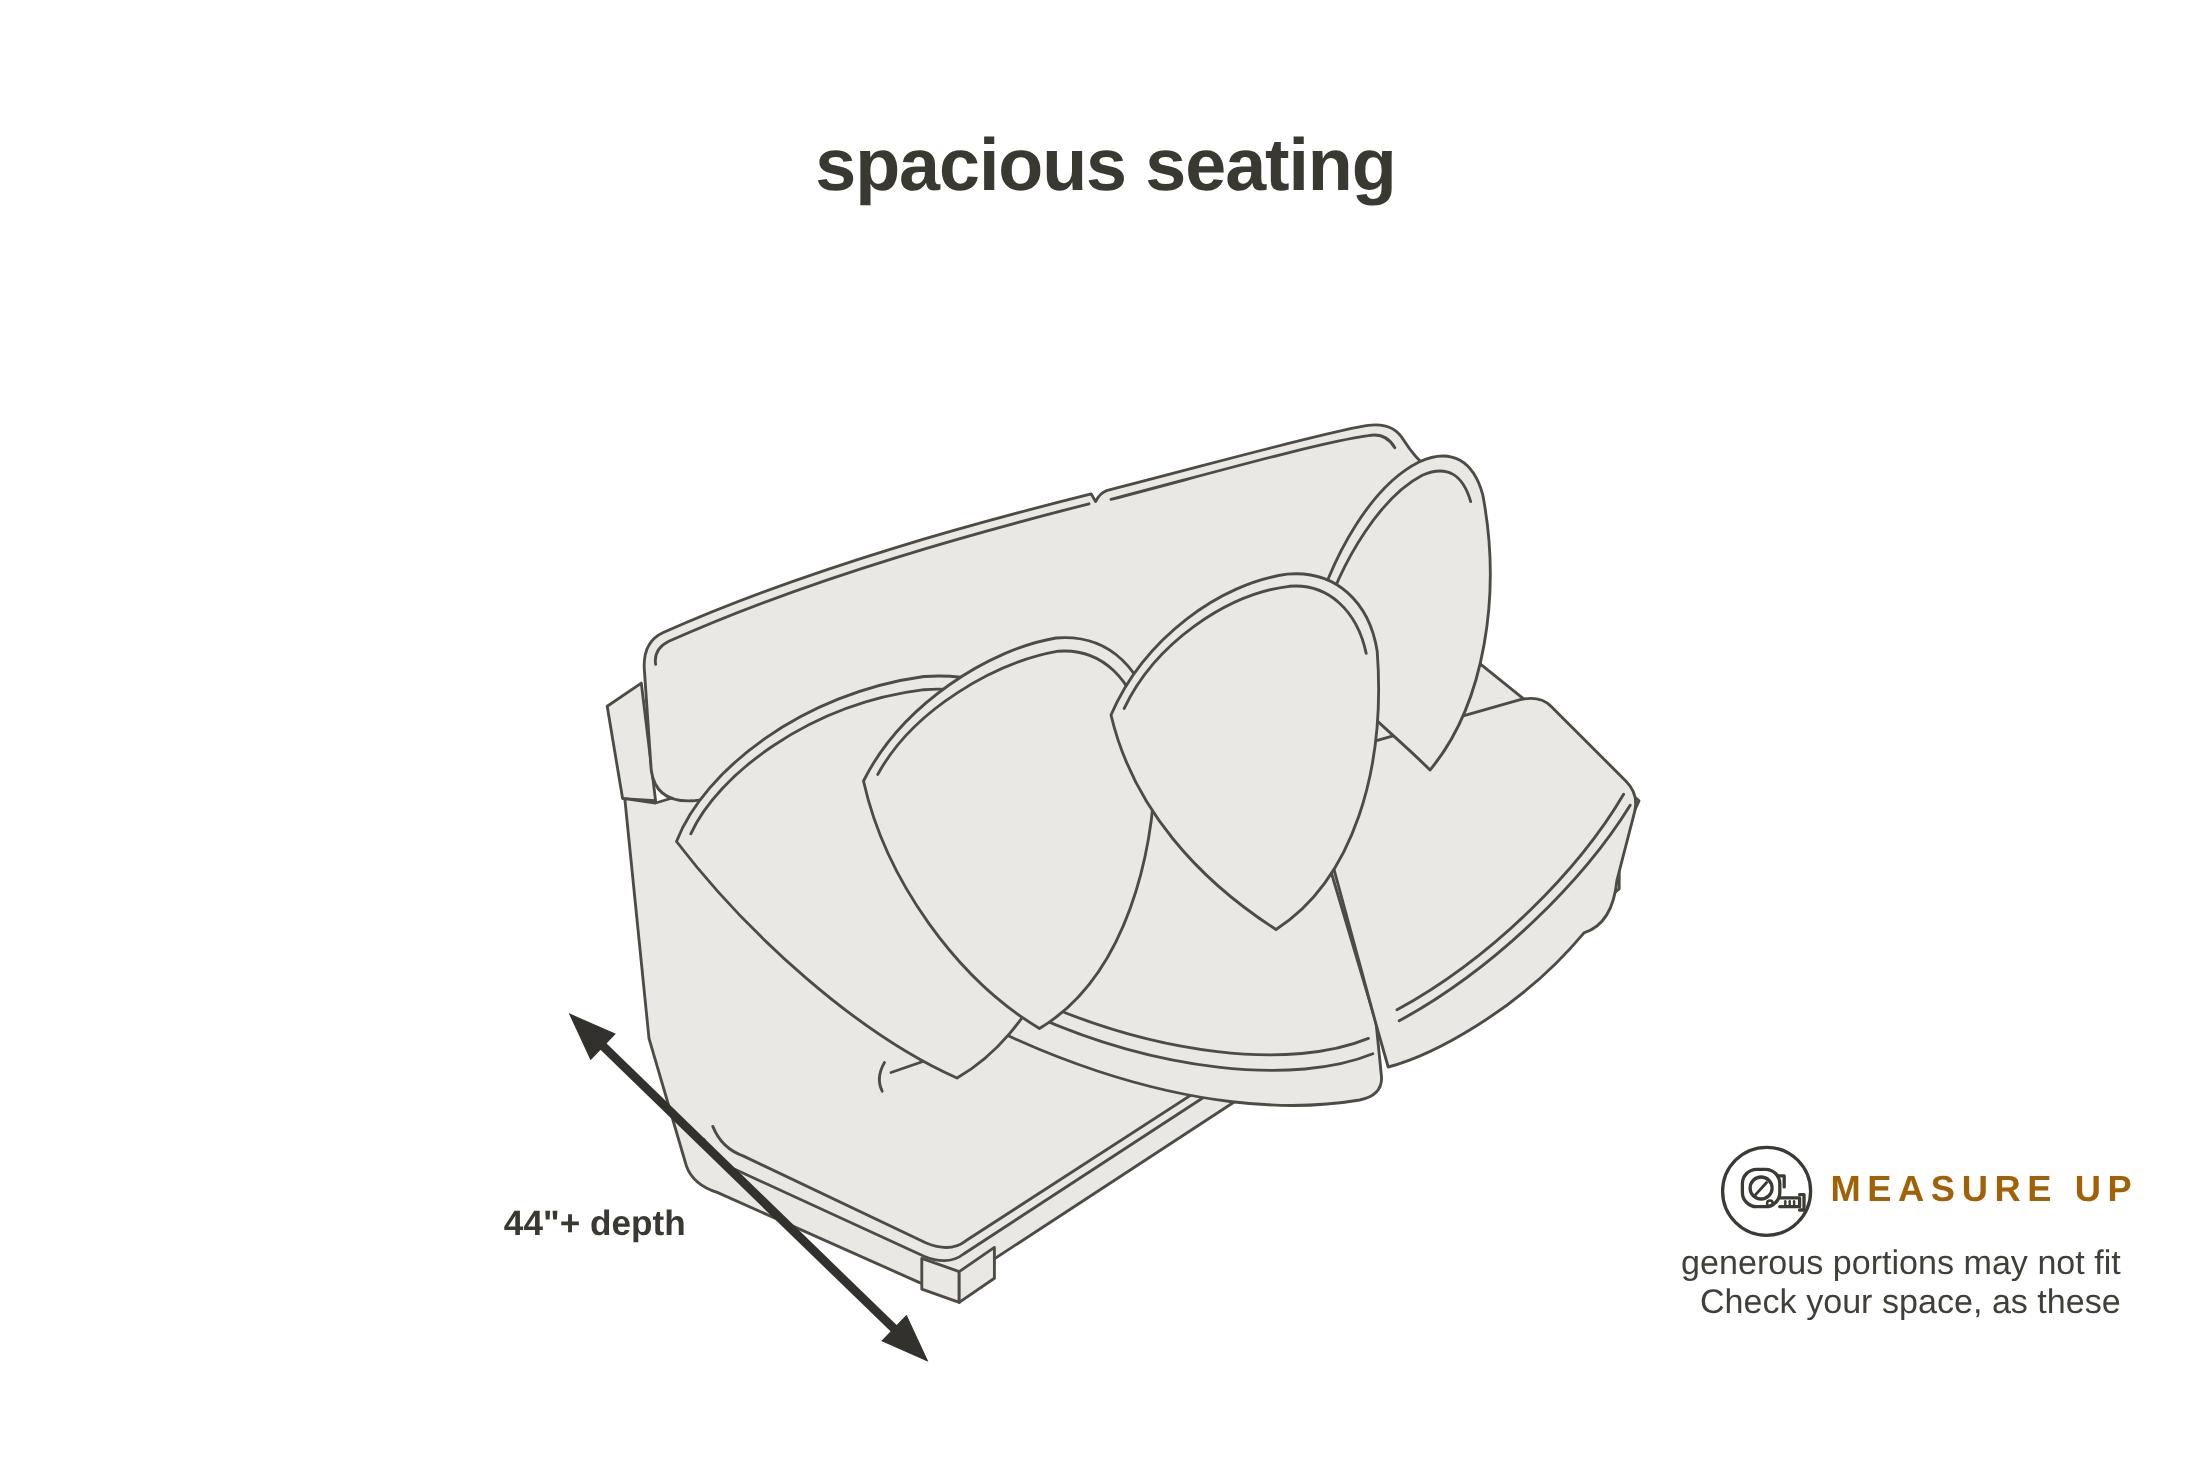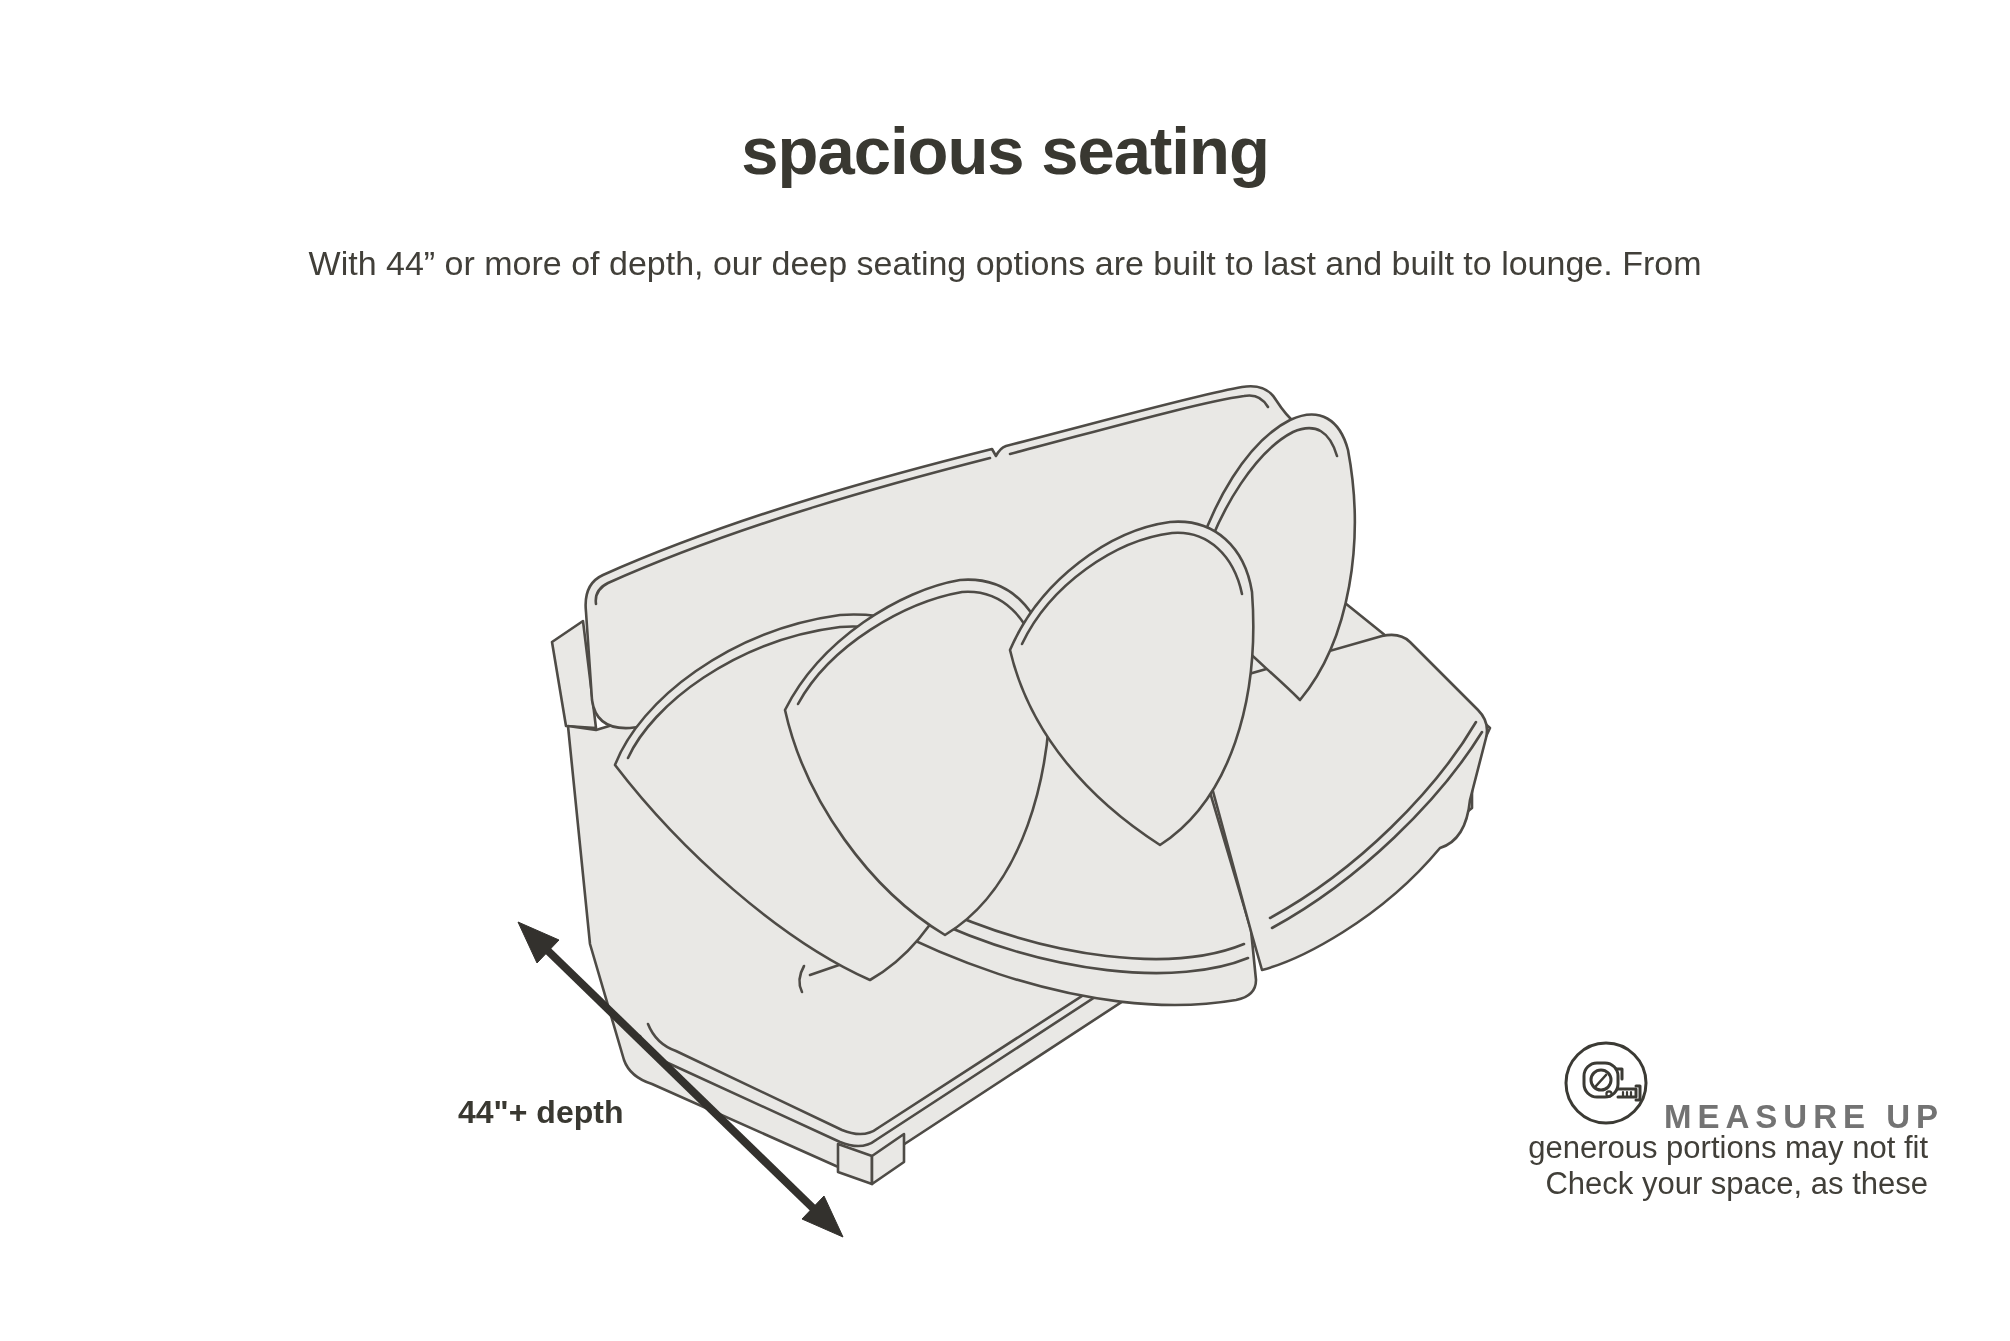--- a/index.html
+++ b/index.html
@@ -20,37 +20,35 @@
   }
   .sofa-svg{position:absolute;left:400px;top:280px;width:1120px;height:980px;}
   .depth-label{
     position:absolute;left:458px;top:1094px;
     font-size:32px;font-weight:700;color:#393831;white-space:nowrap;
   }
   .measure{position:absolute;left:1540px;top:1030px;width:400px;}
   .measure-icon{position:absolute;left:22px;top:9px;width:88px;height:88px;}
   .measure-heading{
     position:absolute;left:124px;top:32px;width:276px;
-    font-size:33px;font-weight:700;letter-spacing:6px;color:#737373;
+    font-size:33px;font-weight:700;letter-spacing:6px;color:#a16207;
     white-space:nowrap;
-    margin-top:36px;
   }
   .measure-body{
     position:absolute;left:-72px;top:100px;width:460px;
     text-align:right;font-size:31px;line-height:36px;color:#413f39;
   }
   .ln{display:block;}
 </style>
 </head>
 <body>
 
 <div class="title">spacious seating</div>
 
 <div class="subtitle">
-  <span class="ln">With 44” or more of depth, our deep seating options are built to last and built to lounge. From</span>
 </div>
 
 <svg class="sofa-svg" viewBox="0 0 1120 980">
   <g fill="#e9e8e5" stroke="#4e4b46" stroke-width="2.6" stroke-linejoin="round" stroke-linecap="round">
 
     <path d="M 152,362 L 183,341 L 196,448 L 166,446 Z"></path>
 
     <path d="M 168,446
       L 190,664 L 224,780
       Q 230,797 252,804

